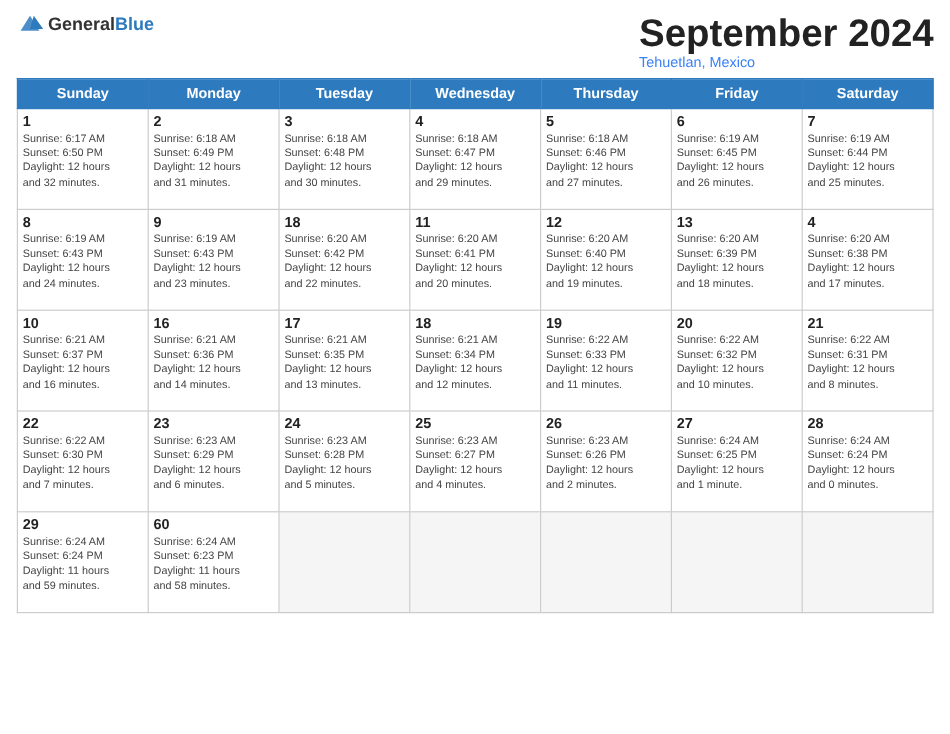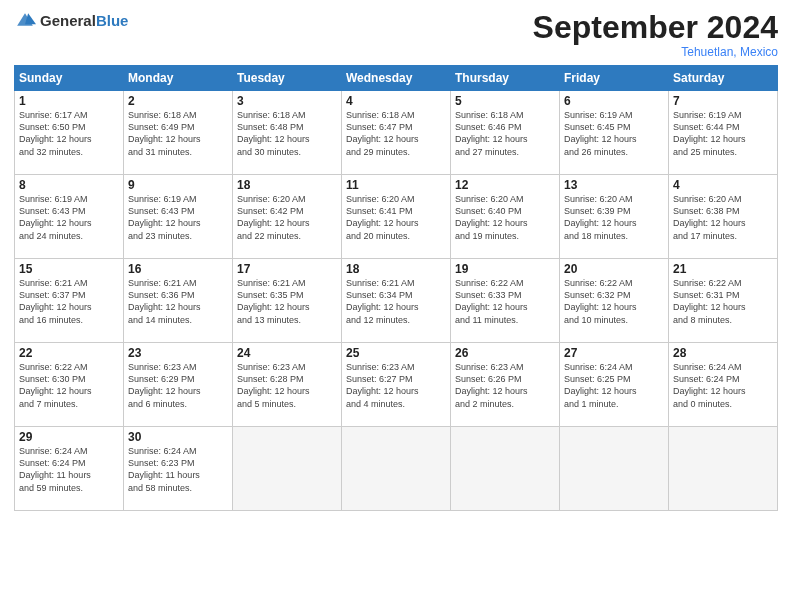--- a/index.html
+++ b/index.html
@@ -35,21 +35,21 @@
       font-size: 15px;
       font-weight: bold;
       color: #2e7abf;
       line-height: 1.1;
     }
     .logo-icon {
       width: 22px;
       height: 22px;
     }
     .title-block {
-      text-align: right;
+      text-align: left;
     }
     .month-title {
       font-size: 32px;
       font-weight: bold;
       color: #222;
       line-height: 1.1;
     }
     .location-title {
       font-size: 12px;
       color: #3b82f6;
@@ -58,21 +58,21 @@
       width: 100%;
       border-collapse: collapse;
       table-layout: fixed;
     }
     .calendar th {
       background: #2e7abf;
       color: #fff;
       font-size: 12px;
       font-weight: bold;
       padding: 5px 4px;
-      text-align: left;
+      text-align: center;
       border: 1px solid #2e7abf;
     }
     .calendar td {
       border: 1px solid #ccc;
       vertical-align: top;
       padding: 3px 4px;
       font-size: 9.5px;
       color: #333;
       height: 84px;
       background: #fff;
@@ -142,40 +142,40 @@
         <tr>
           <td><span class="day-number">8</span><span class="day-info">Sunrise: 6:19 AM<br>Sunset: 6:43 PM<br>Daylight: 12 hours<br>and 24 minutes.</span></td>
           <td><span class="day-number">9</span><span class="day-info">Sunrise: 6:19 AM<br>Sunset: 6:43 PM<br>Daylight: 12 hours<br>and 23 minutes.</span></td>
           <td><span class="day-number">18</span><span class="day-info">Sunrise: 6:20 AM<br>Sunset: 6:42 PM<br>Daylight: 12 hours<br>and 22 minutes.</span></td>
           <td><span class="day-number">11</span><span class="day-info">Sunrise: 6:20 AM<br>Sunset: 6:41 PM<br>Daylight: 12 hours<br>and 20 minutes.</span></td>
           <td><span class="day-number">12</span><span class="day-info">Sunrise: 6:20 AM<br>Sunset: 6:40 PM<br>Daylight: 12 hours<br>and 19 minutes.</span></td>
           <td><span class="day-number">13</span><span class="day-info">Sunrise: 6:20 AM<br>Sunset: 6:39 PM<br>Daylight: 12 hours<br>and 18 minutes.</span></td>
           <td><span class="day-number">4</span><span class="day-info">Sunrise: 6:20 AM<br>Sunset: 6:38 PM<br>Daylight: 12 hours<br>and 17 minutes.</span></td>
         </tr>
         <tr>
-          <td><span class="day-number">15</span><span class="day-info">Sunrise: 6:21 AM<br>Sunset: 6:37 PM<br>Daylight: 12 hours<br>and 16 minutes.</span></td>
+          <td><span class="day-number">10</span><span class="day-info">Sunrise: 6:21 AM<br>Sunset: 6:37 PM<br>Daylight: 12 hours<br>and 16 minutes.</span></td>
           <td><span class="day-number">16</span><span class="day-info">Sunrise: 6:21 AM<br>Sunset: 6:36 PM<br>Daylight: 12 hours<br>and 14 minutes.</span></td>
           <td><span class="day-number">17</span><span class="day-info">Sunrise: 6:21 AM<br>Sunset: 6:35 PM<br>Daylight: 12 hours<br>and 13 minutes.</span></td>
           <td><span class="day-number">18</span><span class="day-info">Sunrise: 6:21 AM<br>Sunset: 6:34 PM<br>Daylight: 12 hours<br>and 12 minutes.</span></td>
           <td><span class="day-number">19</span><span class="day-info">Sunrise: 6:22 AM<br>Sunset: 6:33 PM<br>Daylight: 12 hours<br>and 11 minutes.</span></td>
           <td><span class="day-number">20</span><span class="day-info">Sunrise: 6:22 AM<br>Sunset: 6:32 PM<br>Daylight: 12 hours<br>and 10 minutes.</span></td>
           <td><span class="day-number">21</span><span class="day-info">Sunrise: 6:22 AM<br>Sunset: 6:31 PM<br>Daylight: 12 hours<br>and 8 minutes.</span></td>
         </tr>
         <tr>
           <td><span class="day-number">22</span><span class="day-info">Sunrise: 6:22 AM<br>Sunset: 6:30 PM<br>Daylight: 12 hours<br>and 7 minutes.</span></td>
           <td><span class="day-number">23</span><span class="day-info">Sunrise: 6:23 AM<br>Sunset: 6:29 PM<br>Daylight: 12 hours<br>and 6 minutes.</span></td>
           <td><span class="day-number">24</span><span class="day-info">Sunrise: 6:23 AM<br>Sunset: 6:28 PM<br>Daylight: 12 hours<br>and 5 minutes.</span></td>
           <td><span class="day-number">25</span><span class="day-info">Sunrise: 6:23 AM<br>Sunset: 6:27 PM<br>Daylight: 12 hours<br>and 4 minutes.</span></td>
           <td><span class="day-number">26</span><span class="day-info">Sunrise: 6:23 AM<br>Sunset: 6:26 PM<br>Daylight: 12 hours<br>and 2 minutes.</span></td>
           <td><span class="day-number">27</span><span class="day-info">Sunrise: 6:24 AM<br>Sunset: 6:25 PM<br>Daylight: 12 hours<br>and 1 minute.</span></td>
           <td><span class="day-number">28</span><span class="day-info">Sunrise: 6:24 AM<br>Sunset: 6:24 PM<br>Daylight: 12 hours<br>and 0 minutes.</span></td>
         </tr>
         <tr>
           <td><span class="day-number">29</span><span class="day-info">Sunrise: 6:24 AM<br>Sunset: 6:24 PM<br>Daylight: 11 hours<br>and 59 minutes.</span></td>
-          <td><span class="day-number">30</span><span class="day-info">Sunrise: 6:24 AM<br>Sunset: 6:23 PM<br>Daylight: 11 hours<br>and 58 minutes.</span></td>
+          <td><span class="day-number">60</span><span class="day-info">Sunrise: 6:24 AM<br>Sunset: 6:23 PM<br>Daylight: 11 hours<br>and 58 minutes.</span></td>
           <td class="empty"></td>
           <td class="empty"></td>
           <td class="empty"></td>
           <td class="empty"></td>
           <td class="empty"></td>
         </tr>
       </tbody>
   </table>
 </div>
 

